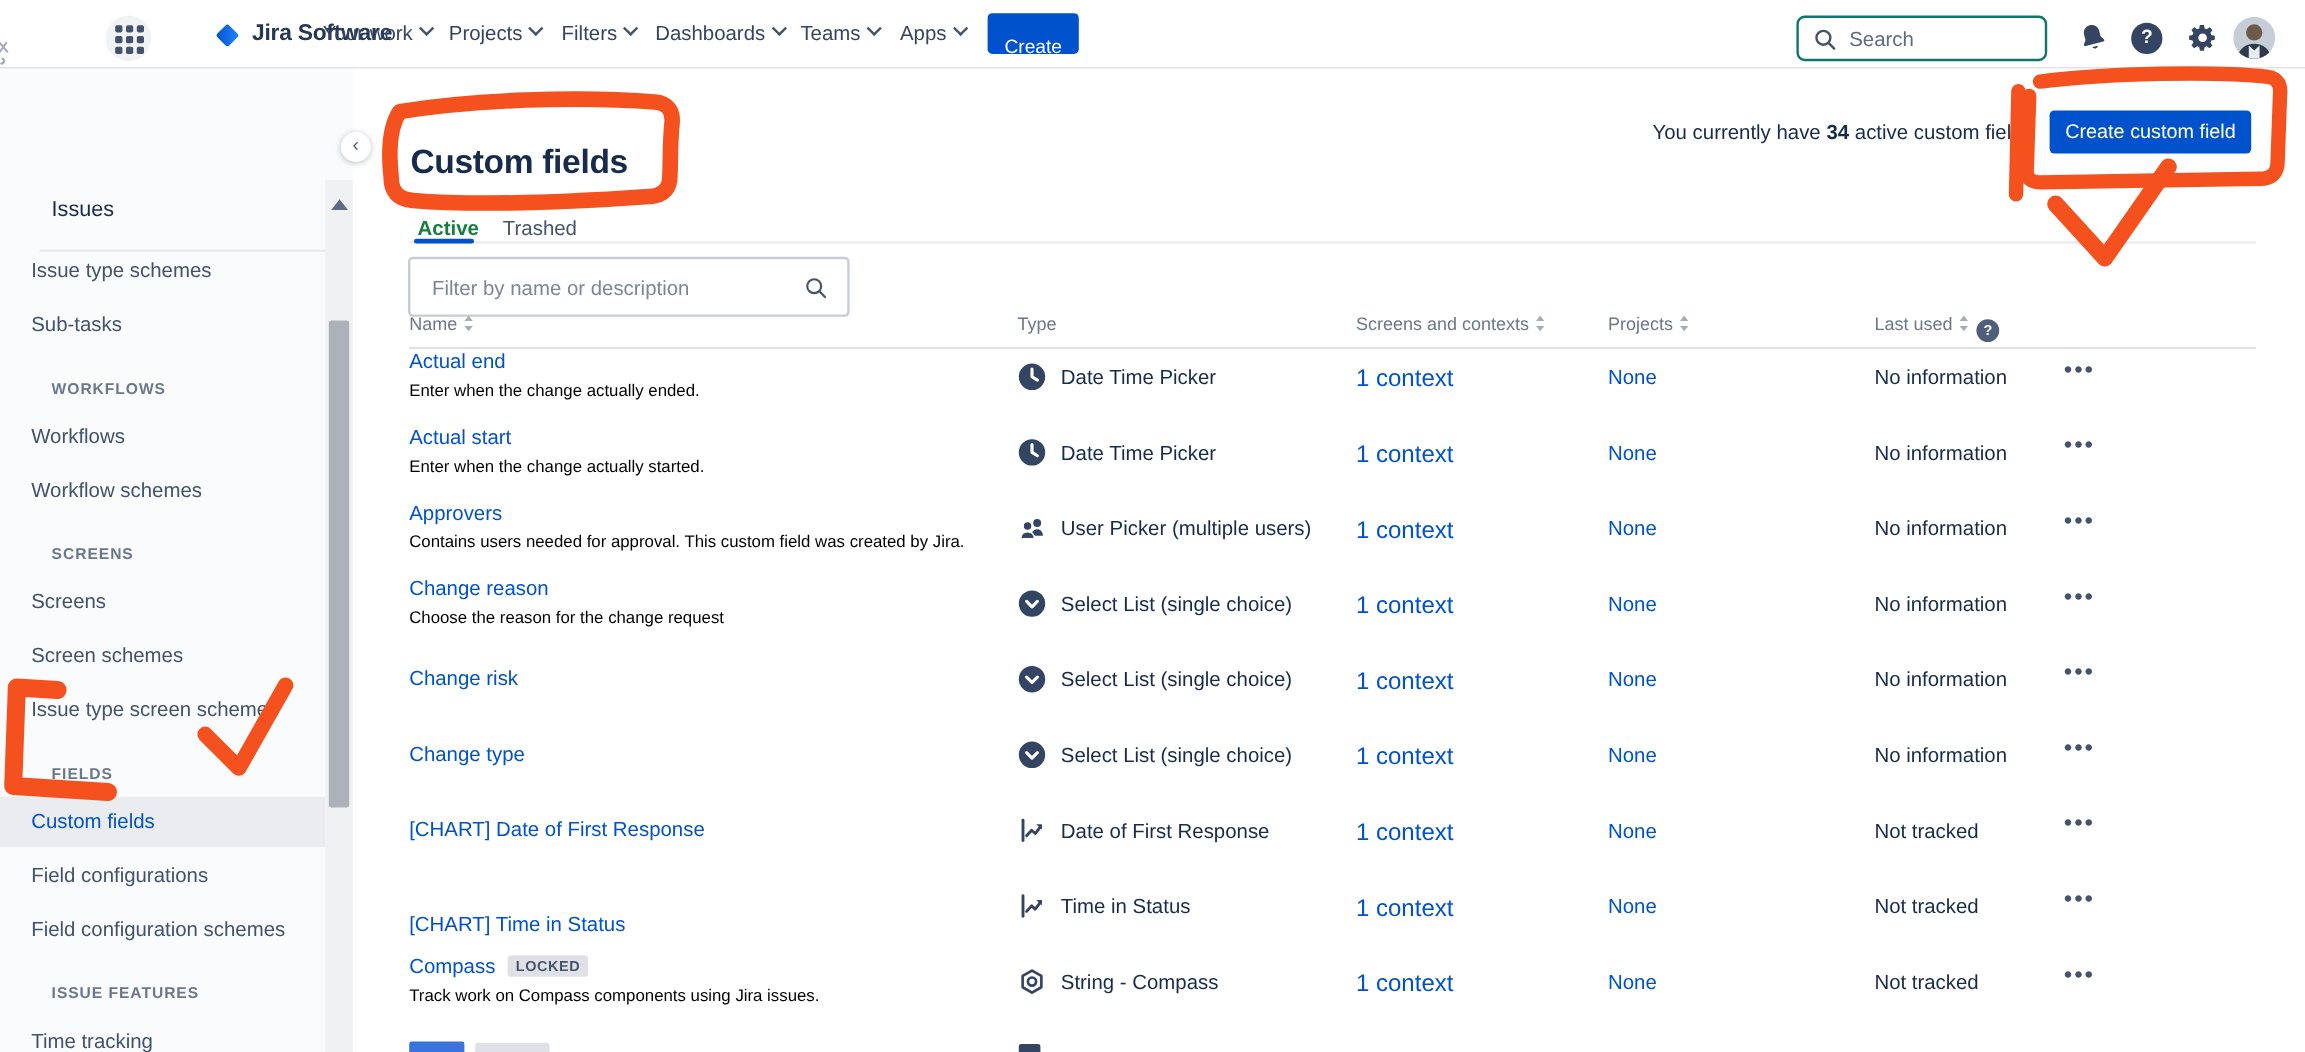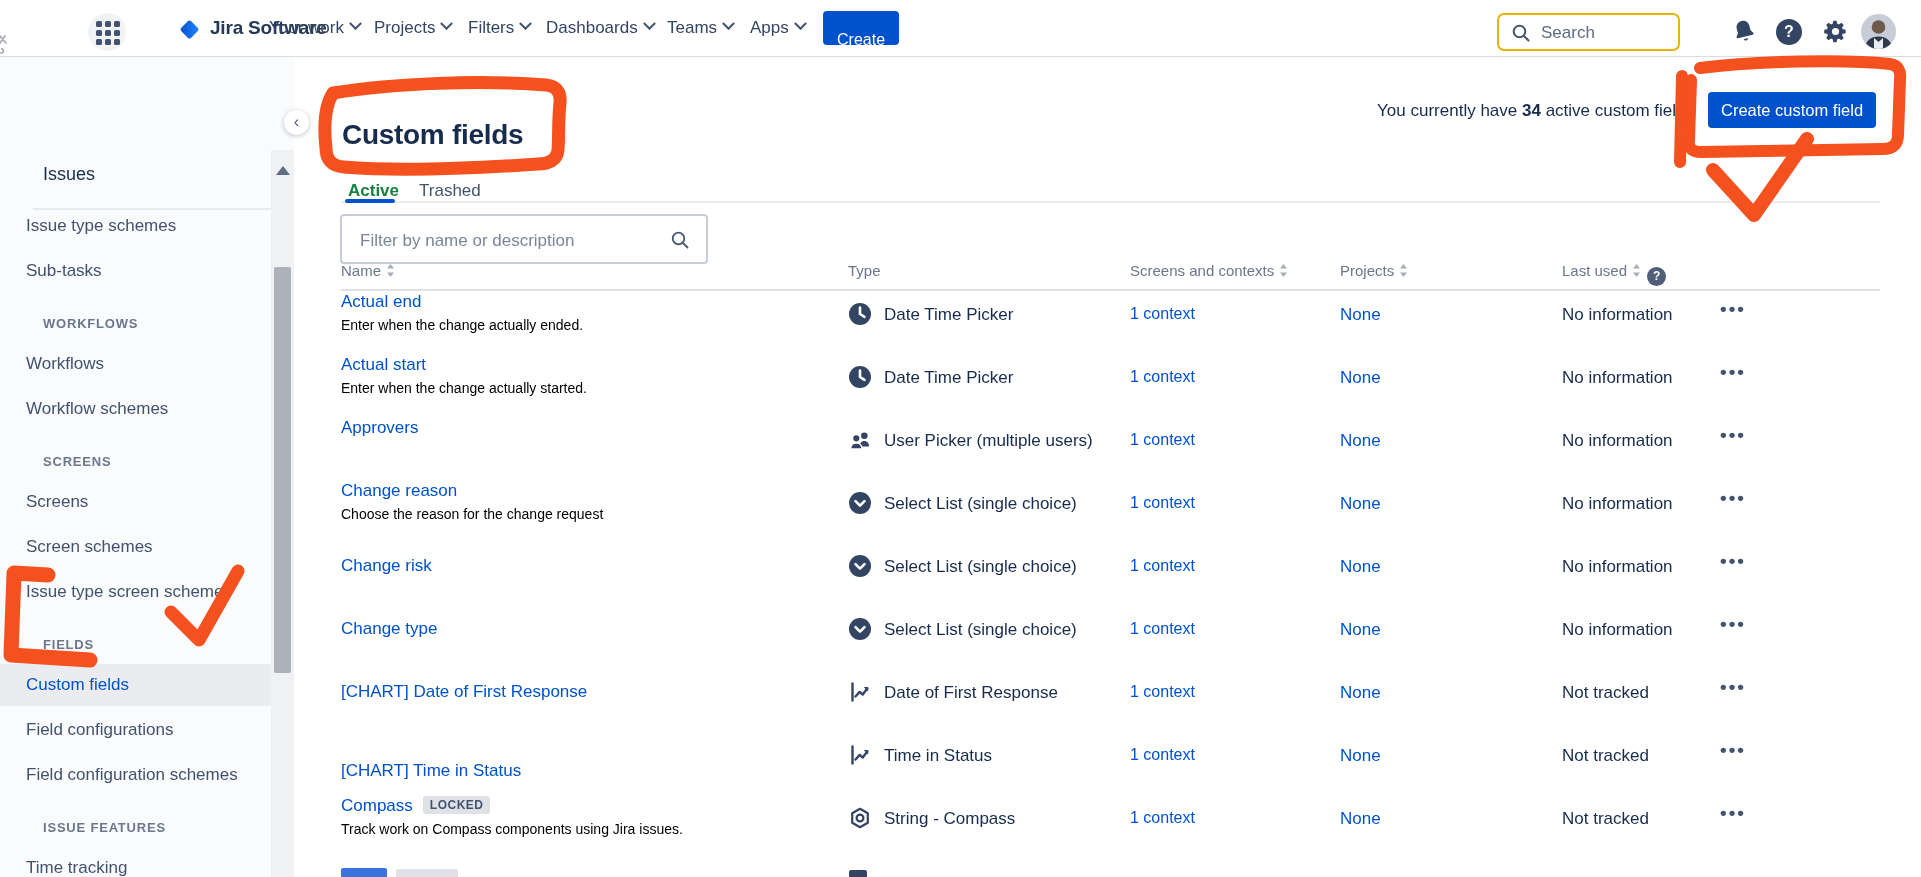--- a/index.html
+++ b/index.html
@@ -15,22 +15,22 @@
   .logo-mark{position:absolute;left:176px;top:16px;}
   .logo-text{position:absolute;left:210px;top:0;height:56px;line-height:56px;font-size:19px;
              font-weight:600;color:#253858;letter-spacing:-.2px;}
   .nav-item{position:absolute;top:0;height:56px;line-height:56px;font-size:17px;color:#344563;
             font-weight:500;white-space:nowrap;cursor:pointer;}
   .chev{display:inline-block;width:7px;height:7px;border-right:2px solid #44546F;
         border-bottom:2px solid #44546F;transform:rotate(45deg) translate(-2px,-2px);
         margin-left:7px;vertical-align:2px;}
   .nav-create{position:absolute;left:823px;top:11px;height:34px;line-height:34px;padding:12px 14px;
               background:#0052CC;color:#fff;font-size:16px;font-weight:500;border:none;border-radius:4px;cursor:pointer;}
-  .searchbox{position:absolute;left:1497px;top:13px;width:183px;height:38px;box-sizing:border-box;
-             border:2px solid #eab308;border-radius:7px;background:#fff;}
+  .searchbox{position:absolute;left:1497px;top:13px;width:209px;height:38px;box-sizing:border-box;
+             border:2px solid #0f766e;border-radius:7px;background:#fff;}
   .searchbox input{position:absolute;left:40px;top:3px;width:160px;height:28px;border:none;outline:none;
              font-size:17px;color:#44546F;font-family:"Liberation Sans",sans-serif;background:transparent;}
   .searchbox input::placeholder{color:#5E6C84;opacity:1;}
   .help-circ{position:absolute;left:1776px;top:19px;width:26px;height:26px;border-radius:50%;background:#344563;
              color:#fff;font-size:16px;font-weight:bold;text-align:center;line-height:26px;cursor:pointer;}
   
   .sidebar{position:absolute;left:0;top:56px;width:271px;height:821px;background:#FAFBFC;z-index:2;}
   .sb-title{position:absolute;left:43px;top:108px;font-size:18px;font-weight:500;color:#172B4D;}
   .sb-divider{position:absolute;left:33px;top:152px;width:238px;height:2px;background:#E8EAEE;}
   .sb-heading{position:absolute;left:43px;font-size:13px;font-weight:bold;color:#6B778C;letter-spacing:.8px;}
@@ -68,21 +68,21 @@
   .th svg{margin-left:5px;vertical-align:-2px;}
   .q-circ{display:inline-block;width:19px;height:19px;border-radius:50%;background:#505F79;color:#fff;
           font-size:12px;font-weight:bold;text-align:center;line-height:19px;margin-left:6px;vertical-align:-4px;}
   .thead-divider{position:absolute;left:341px;top:289px;width:1539px;height:2px;background:#DFE1E6;}
   .rows{position:absolute;left:0;top:284px;width:1921px;}
   .row{position:relative;height:63px;}
   .c-name{position:absolute;left:341px;font-size:17px;font-weight:500;color:#0052CC;white-space:nowrap;cursor:pointer;}
   .c-desc{position:absolute;left:341px;top:33px;font-size:14px;color:#000000;white-space:nowrap;}
   .c-icon{position:absolute;left:848px;top:18px;width:24px;height:24px;}
   .c-type{position:absolute;left:884px;top:21px;font-size:17px;color:#172B4D;white-space:nowrap;}
-  .c-ctx{position:absolute;left:1130px;top:21px;font-size:16px;font-weight:500;color:#0052CC;cursor:pointer;}
+  .c-ctx{position:absolute;left:1130px;top:21px;font-size:20px;font-weight:500;color:#0052CC;cursor:pointer;}
   .c-proj{position:absolute;left:1340px;top:21px;font-size:17px;font-weight:500;color:#0052CC;cursor:pointer;text-align:center;}
   .c-last{position:absolute;left:1562px;top:21px;font-size:17px;color:#172B4D;}
   .c-dots{position:absolute;left:1714px;top:13px;font-size:19px;font-weight:bold;letter-spacing:2px;
           color:#44546F;cursor:pointer;background:none;border:none;font-family:inherit;}
   .badge{display:inline-block;margin-left:10px;padding:2px 7px;background:#DFE1E6;color:#44546F;
          font-size:12px;font-weight:bold;letter-spacing:.5px;border-radius:3px;vertical-align:2px;}
   
   .pr-name{position:absolute;left:341px;top:868px;width:46px;height:14px;background:#3B73DE;border-radius:2px;}
   .pr-badge{position:absolute;left:396px;top:869px;width:62px;height:14px;background:#DFE1E6;border-radius:2px;}
   .pr-icon{position:absolute;left:849px;top:870px;width:18px;height:10px;background:#344563;border-radius:2px;}
@@ -249,20 +249,21 @@
     <path d="M12 5.5V12L16.5 14.8" stroke="#fff" stroke-width="2.6" fill="none" stroke-linecap="round" stroke-linejoin="round"></path>
   </svg></span>
       <div class="c-type">Date Time Picker</div>
       <a class="c-ctx">1 context</a>
       <a class="c-proj">None</a>
       <div class="c-last">No information</div>
       <button class="c-dots">•••</button>
     </div>
     <div class="row">
       <a class="c-name" style="top: 8px;">Approvers</a>
+      <div class="c-desc">Contains users needed for approval. This custom field was created by Jira.</div>
       <span class="c-icon"><svg width="24" height="24" viewBox="0 0 24 24">
     <circle cx="16.3" cy="7.8" r="3.3" fill="#344563"></circle>
     <path d="M11.5 18.5c0-3.4 2.1-5.5 4.8-5.5s4.8 2.1 4.8 5.5Z" fill="#344563"></path>
     <circle cx="8.3" cy="10.3" r="3.8" fill="#344563" stroke="#fff" stroke-width="1.4"></circle>
     <path d="M2.6 21c0-3.7 2.4-6 5.7-6s5.7 2.3 5.7 6Z" fill="#344563" stroke="#fff" stroke-width="1.4"></path>
   </svg></span>
       <div class="c-type">User Picker (multiple users)</div>
       <a class="c-ctx">1 context</a>
       <a class="c-proj">None</a>
       <div class="c-last">No information</div>

